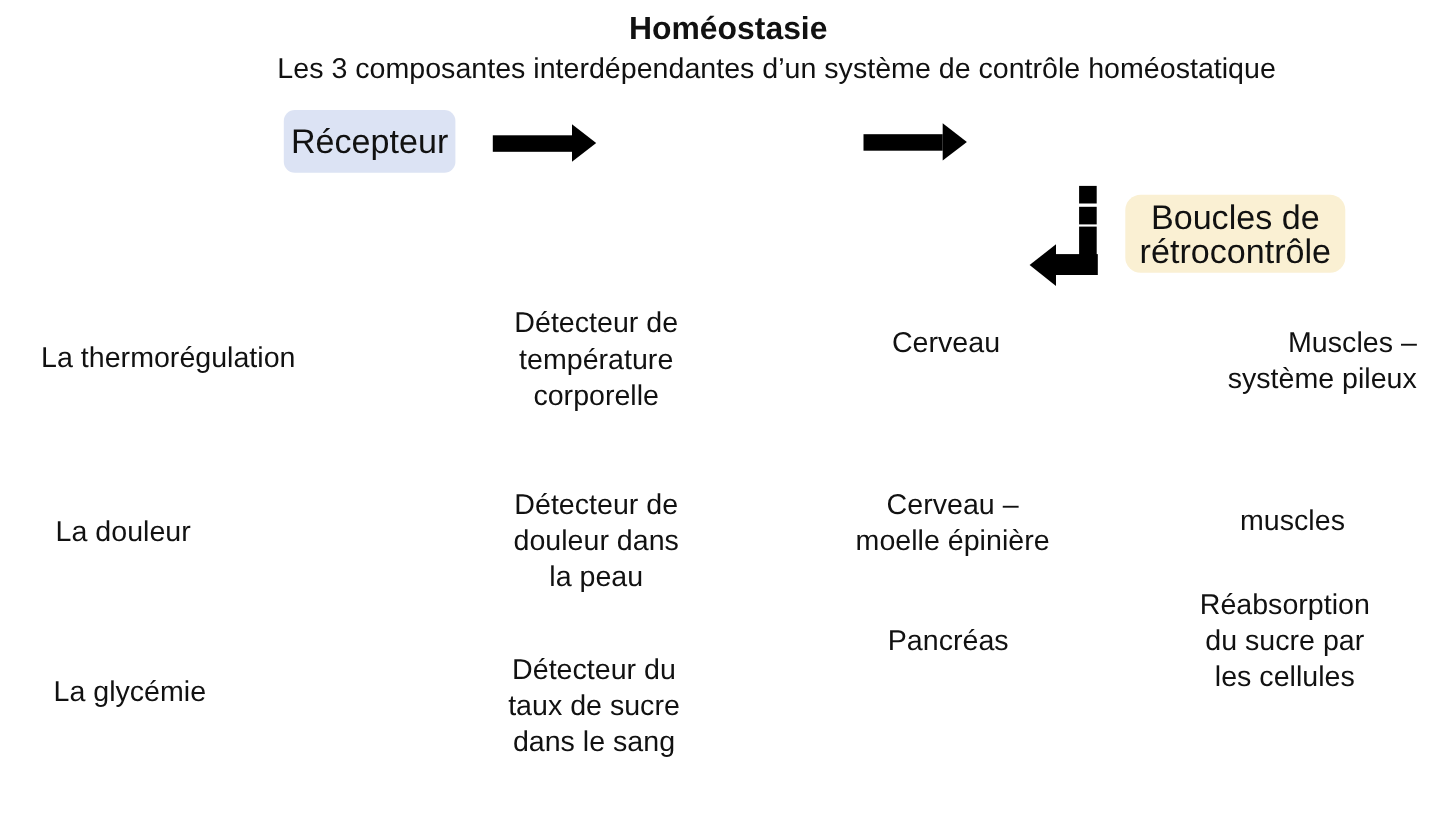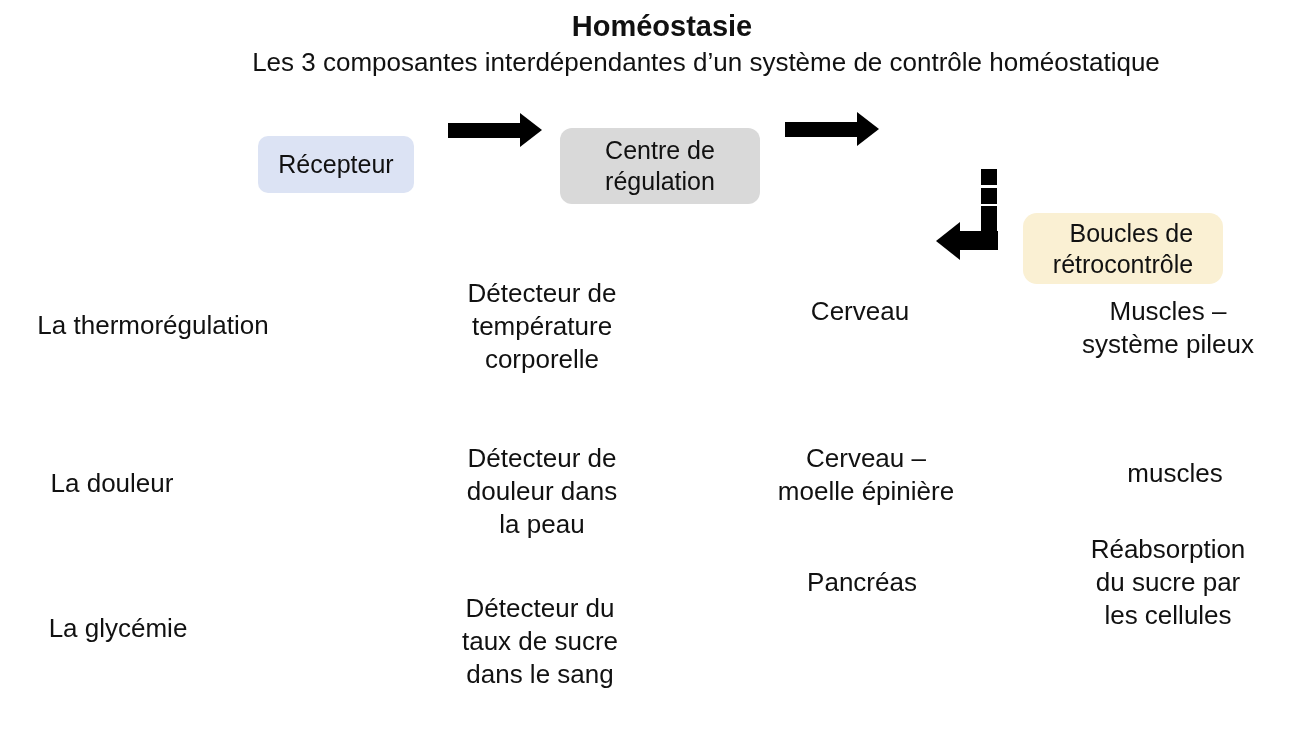--- a/index.html
+++ b/index.html
@@ -21,24 +21,23 @@
     font-size: 29px; font-weight: bold;
   }
   .subtitle {
     top: 47px; left: 0; width: 1312px;
     transform: translateX(50px);
     text-align: center;
     font-size: 26px;
   }
   .flowbox {
     display: flex; align-items: center; justify-content: center;
-    text-align: right;
-    font-size: 25px; line-height: 31px;
+    text-align: center;
+    font-size: 31px; line-height: 31px;
     white-space: pre-line;
-    margin-top: 36px;
   }
   .arrow-shaft { background: #000000; }
   .arrow-head-right {
     width: 0; height: 0;
     border-top: 17px solid transparent;
     border-bottom: 17px solid transparent;
     border-left: 22px solid #000000;
   }
   .arrow-head-left {
     width: 0; height: 0;
@@ -64,24 +63,20 @@
 
 <div id="canvas">
 
   <div class="abs title">Homéostasie</div>
   <div class="abs subtitle">Les 3 composantes interdépendantes d’un système de contrôle homéostatique</div>
 
   <div class="abs flowbox" style="left: 258px; top: 100px; width: 156px; height: 57px; border-radius: 10px; background-color: rgb(220, 227, 244);">
     <span>Récepteur</span>
   </div>
 
-  <div class="abs flowbox" style="left: 560px; top: 92px; width: 200px; height: 76px; border-radius: 12px; background-color: rgb(217, 217, 217);">
-    <span>Centre de
-régulation</span>
-  </div>
 
 
   <div class="abs flowbox" style="left: 1023px; top: 177px; width: 200px; height: 71px; border-radius: 14px; background-color: rgb(250, 240, 211);">
     <span>Boucles de
 rétrocontrôle</span>
   </div>
 
   <div class="abs arrow-shaft" style="left:448px; top:123px; width:72px; height:15px;"></div>
   <div class="abs arrow-head-right" style="left:520px; top:113px;"></div>
 
@@ -96,21 +91,21 @@
     <div class="abs dash" style="left:958px; top:231px; width:40px; height:19px;"></div>
     <div class="abs arrow-head-left" style="left:936px; top:222px;"></div>
   </div>
 
   <div>
     <div class="abs cell" style="left:3px; top:309px; width:300px;">La thermorégulation</div>
     <div class="abs cell" style="left:447px; top:277px; width:190px;">Détecteur de
 température
 corporelle</div>
     <div class="abs cell" style="left:740px; top:295px; width:240px;">Cerveau</div>
-    <div class="abs cell" style="left:1048px; top:295px; width:240px;">Muscles –
+    <div class="abs cell" style="left:1048px; top:295px; width:240px;text-align:right;">Muscles –
 système pileux</div>
   </div>
 
   <div>
     <div class="abs cell" style="left:0px; top:467px; width:224px;">La douleur</div>
     <div class="abs cell" style="left:447px; top:442px; width:190px;">Détecteur de
 douleur dans
 la peau</div>
     <div class="abs cell" style="left:746px; top:442px; width:240px;">Cerveau –
 moelle épinière</div>

